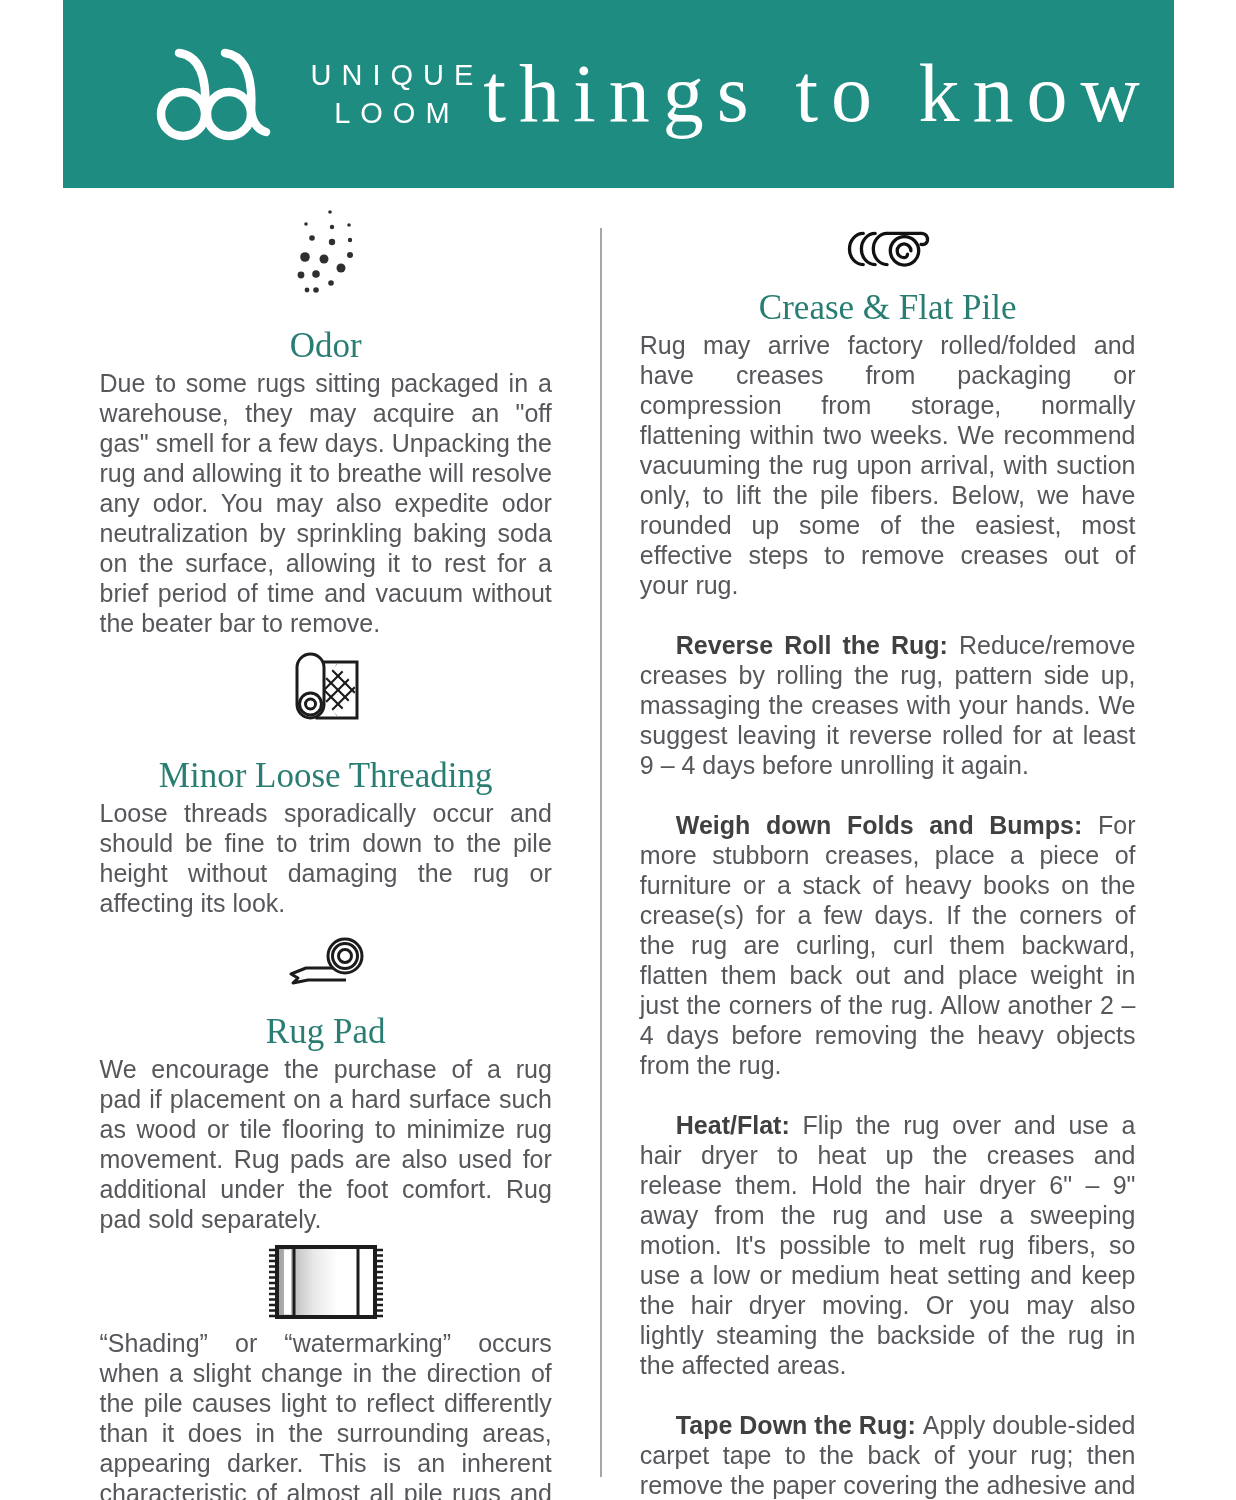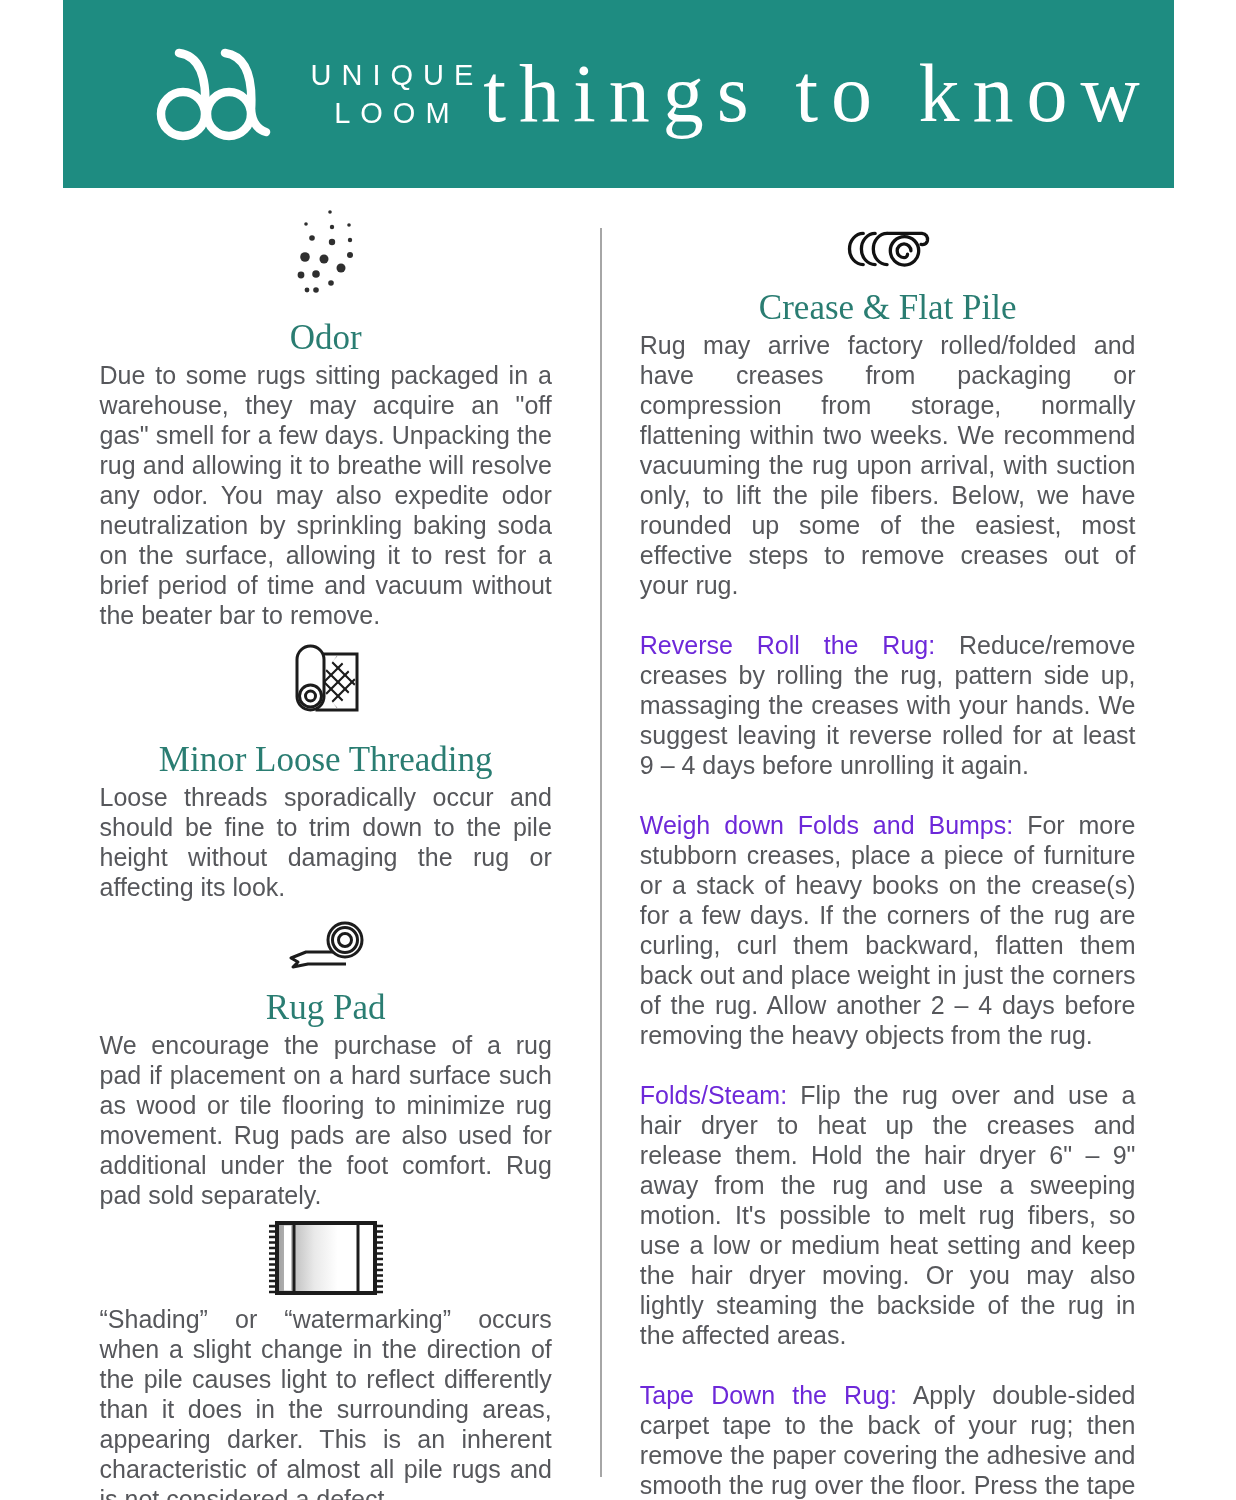--- a/index.html
+++ b/index.html
@@ -30,30 +30,30 @@
   .col-right { width:560px; margin-left:38px; }
   .divider   { width:2px; background:#a6a6a6; margin-left:48px; margin-top:20px; height:1249px; flex:none; }
 
   .icon-wrap { text-align:center; }
   .section + .section .icon-wrap { margin-top:10px; }
   .col-right .icon-wrap { margin-top:19px; }
 
   h2.sec-heading {
     font-family:"Liberation Serif", serif; font-weight:400;
     color:#2a7d72; font-size:35px; line-height:36px;
-    text-align:center; margin-top:16px;
+    text-align:center; margin-top:24px;
   }
   .col-right h2.sec-heading { margin-top:15px; }
 
   p.body-text {
     margin-top:4px; color:#56575b; font-size:25px; line-height:30px;
     text-align:justify;
   }
   p.tip { margin-top:30px; color:#56575b; font-size:25px; line-height:30px; text-align:justify; }
-  p.tip strong { color:#6d28d9; font-weight:400; }
+  p.tip strong { color:#404040; font-weight:700;margin-left:36px; }
 </style>
 </head>
 <body>
 
 <div class="page">
 
   <header class="banner">
     <div class="brand">
       <svg width="132" height="108" viewBox="0 0 132 108" fill="none" stroke="#ffffff" stroke-width="8.5" stroke-linecap="round">
         <circle cx="28" cy="74" r="22"></circle>
@@ -181,21 +181,21 @@
 
       <p class="tip">
         <strong>Reverse Roll the Rug: </strong><span>Reduce/remove creases by rolling the rug, pattern side up, massaging the creases with your hands. We suggest leaving it reverse rolled for at least 9 – 4 days before unrolling it again.</span>
       </p>
 
       <p class="tip">
         <strong>Weigh down Folds and Bumps: </strong><span>For more stubborn creases, place a piece of furniture or a stack of heavy books on the crease(s) for a few days. If the corners of the rug are curling, curl them backward, flatten them back out and place weight in just the corners of the rug. Allow another 2 – 4 days before removing the heavy objects from the rug.</span>
       </p>
 
       <p class="tip">
-        <strong>Folds/Steam: </strong><span>Flip the rug over and use a hair dryer to heat up the creases and release them. Hold the hair dryer 6" – 9" away from the rug and use a sweeping motion. It's possible to melt rug fibers, so use a low or medium heat setting and keep the hair dryer moving. Or you may also lightly steaming the backside of the rug in the affected areas.</span>
+        <strong>Heat/Flat: </strong><span>Flip the rug over and use a hair dryer to heat up the creases and release them. Hold the hair dryer 6" – 9" away from the rug and use a sweeping motion. It's possible to melt rug fibers, so use a low or medium heat setting and keep the hair dryer moving. Or you may also lightly steaming the backside of the rug in the affected areas.</span>
       </p>
 
       <p class="tip">
         <strong>Tape Down the Rug: </strong><span>Apply double-sided carpet tape to the back of your rug; then remove the paper covering the adhesive and smooth the rug over the floor. Press the tape down firmly, smoothing it as you go. Carpet tape works on hard floors and on existing wall-to-wall carpet, holding your rug in place. If you have laminate flooring, purchase a less adhesive double-sided tape to prevent the laminate from buckling or otherwise being damaged.</span>
       </p>
 
     </section>
   </main>
 </div>
 

